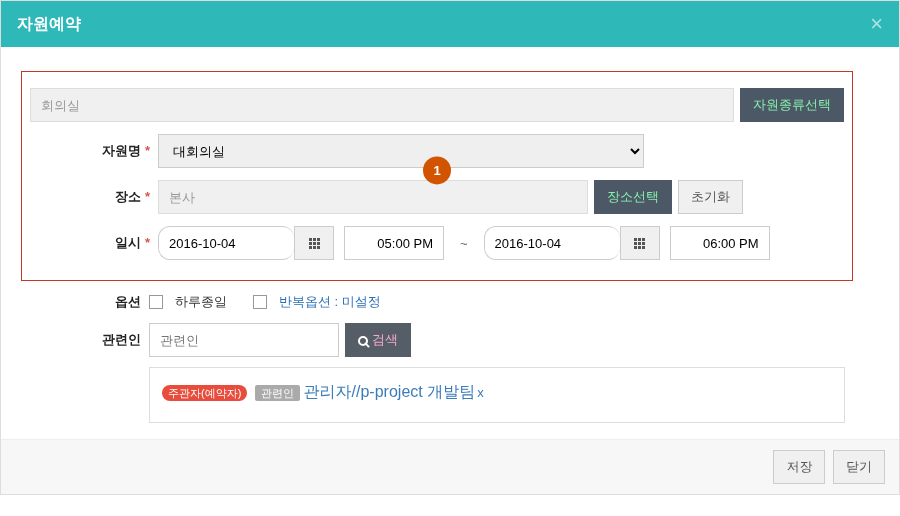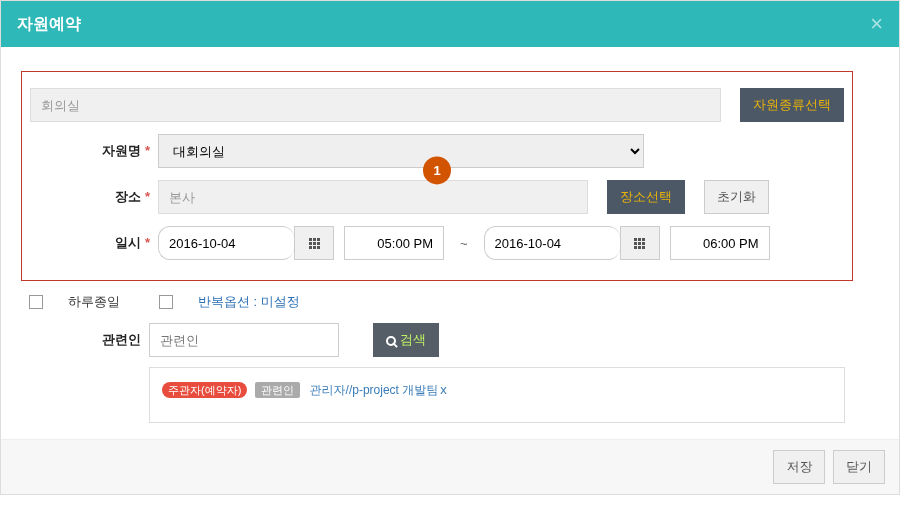--- a/index.html
+++ b/index.html
@@ -8,42 +8,42 @@
     .modal-header { background: #2eb8b8; color: #fff; padding: 10px 16px; display: flex; justify-content: space-between; align-items: center; }
     .modal-title { font-weight: bold; font-size: 16px; }
     .close-btn { color: #fff; opacity: 0.6; font-size: 22px; cursor: pointer; background: none; border: none; }
     .modal-body { padding: 24px 46px 16px 20px; }
     .hl-box { border: 1px solid #c0392b; padding: 16px 8px 20px 8px; position: relative; }
     .badge-num { position: absolute; left: 50%; top: 50%; transform: translate(-50%, -70%); background: #d35400; color: #fff; width: 28px; height: 28px; border-radius: 50%; display: flex; align-items: center; justify-content: center; font-weight: bold; }
     .form-row { display: flex; align-items: center; margin-bottom: 12px; }
     .form-row:last-child { margin-bottom: 0; }
     .label { width: 128px; text-align: right; padding-right: 8px; font-weight: bold; color: #222; }
     .req { color: #d9534f; margin-left: 4px; }
-    .field { flex: 1; display: flex; align-items: center; gap: 19px; }
+    .field { flex: 1; display: flex; align-items: center; gap: 6px; }
     .input-ro { background: #f0f0f0; border: 1px solid #ddd; padding: 8px 10px; color: #999; flex: 1; height: 34px; }
     input.txt, select.sel { border: 1px solid #ccc; padding: 7px 10px; height: 34px; font-size: 13px; }
     .btn { border: 1px solid #ccc; background: #f0f0f0; padding: 7px 12px; height: 34px; cursor: pointer; font-size: 13px; color: #555; }
-    .btn-dark { background: #555d66; color: #bef264; border-color: #555d66; margin-left: 28px; }
-    .btn-nav { background: #4c5866; color: #eab308; border-color: #4c5866; }
+    .btn-dark { background: #555d66; color: #f9a8d4; border-color: #555d66; }
+    .btn-nav { background: #4c5866; color: #86efac; border-color: #4c5866; }
     .date-group { display: flex; }
     .date-group input { width: 136px; border-right: none; border-radius: 12px; }
     .date-group .cal-btn { width: 40px; display: flex; align-items: center; justify-content: center; }
     .grid-icon { display: inline-block; width: 12px; height: 12px; }
     .grid-icon span { display: inline-block; width: 3px; height: 3px; background: #555; margin: 0.5px; float: left; }
     .time-input { width: 100px; text-align: right; }
     .tilde { padding: 0 6px; color: #666; }
     .sel-wide { width: 486px; }
     .below { padding: 12px 8px 0 8px; }
     .checkbox { width: 14px; height: 14px; border: 1px solid #999; display: inline-block; vertical-align: middle; }
     .opt-lbl { margin-left: 6px; margin-right: 20px; }
     .link-blue { color: #2a6fb5; text-align: right; }
     .related-box { border: 1px solid #ddd; padding: 14px 12px; margin-top: 10px; margin-left: 0; min-height: 56px; }
     .badge-red { background: #e74c3c; color: #fff; padding: 2px 6px; font-size: 11px; border-radius: 8px; }
     .badge-gray { background: #aaa; color: #fff; padding: 2px 6px; font-size: 11px; border-radius: 2px; margin-left: 4px; }
-    .rel-name { color: #3a7cb8; margin-left: 6px; font-size: 12px; }
+    .rel-name { color: #3a7cb8; font-size: 16px; }
     .rm-x { color: #3a7cb8; cursor: pointer; margin-left: 2px; }
     .footer { background: #f7f7f7; border-top: 1px solid #eee; padding: 10px 14px; text-align: right; }
     .footer .btn { margin-left: 4px; }
     .mag-icon { display: inline-block; width: 10px; height: 10px; border: 2px solid #fff; border-radius: 50%; position: relative; vertical-align: middle; margin-right: 4px; }
     .mag-icon::after { content: ''; position: absolute; width: 2px; height: 6px; background: #fff; transform: rotate(-45deg); bottom: -4px; right: -2px; }
   </style>
 </head>
 <body>
 
 <div class="modal">
@@ -126,20 +126,21 @@
             </button>
           </div>
           <input class="txt time-input" value="06:00 PM" style="">
         </div>
       </div>
     </div>
 
     <div class="below">
 
       <div class="form-row">
+        <div class="label" style="width:120px">옵션</div>
         <div class="field">
           <span class="checkbox"></span>
           <span class="opt-lbl">하루종일</span>
           <span class="checkbox"></span>
           <span class="opt-lbl link-blue">반복옵션 : 미설정</span>
         </div>
       </div>
 
       <div class="form-row" style="align-items:flex-start">
         <div class="label" style="width:120px;padding-top:8px">관련인</div>

